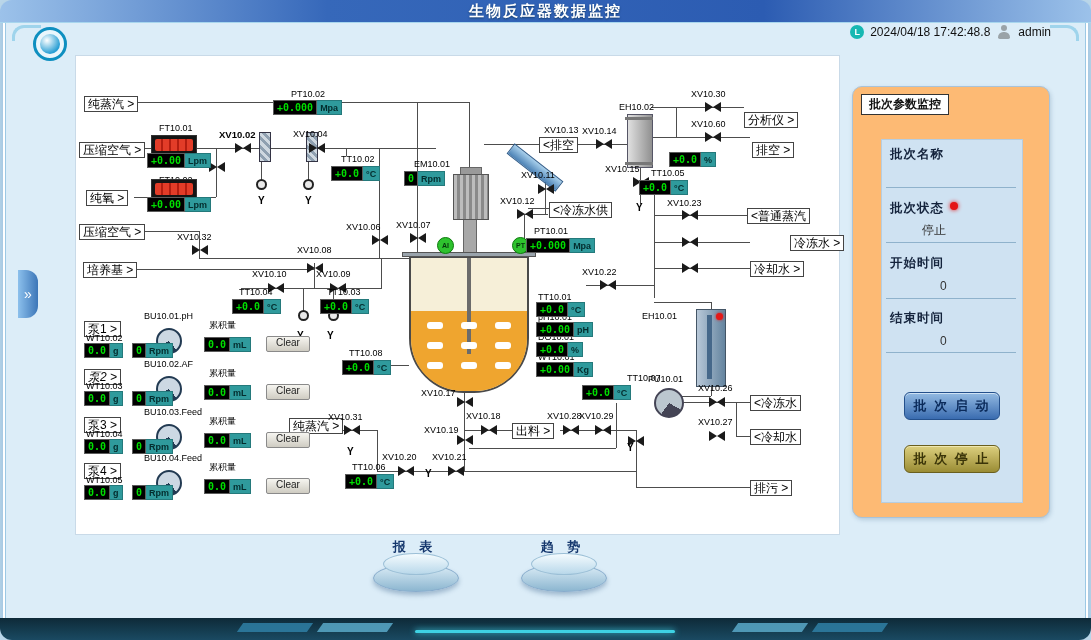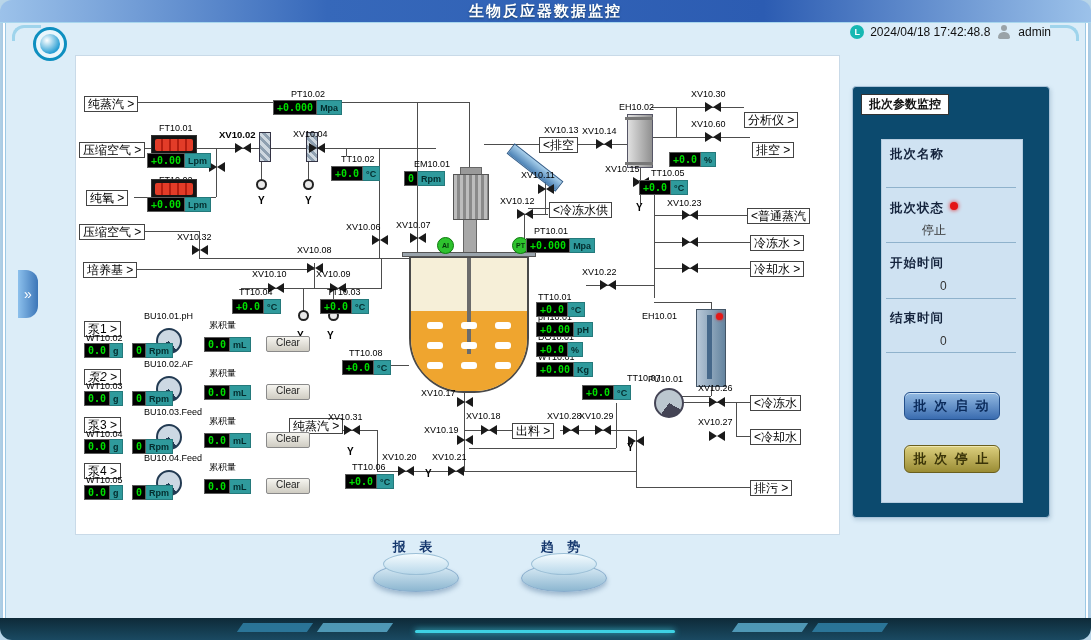--- a/index.html
+++ b/index.html
@@ -96,21 +96,21 @@
   .eh1 .led-red{position:absolute;right:2px;top:3px;width:7px;height:7px;border-radius:50%;
        background:#e41818;box-shadow:0 0 3px #e41818}
   .eh1 .eh1-stripe{position:absolute;left:10px;top:5px;width:5px;height:64px;background:#46688a}
   .pupump{position:absolute;left:578px;top:332px;width:26px;height:26px;border-radius:50%;border:2px solid #445;z-index:3;cursor:pointer;
        background:conic-gradient(from 120deg,#445 0 95deg,#bcc7cf 95deg 360deg)}
   .filter{position:absolute;width:12px;height:30px;border:1px solid #334;z-index:2;box-sizing:border-box;
        background:repeating-linear-gradient(45deg,#cfd8e0 0 3px,#8fa0b0 3px 6px)}
 
   
   .batch{position:absolute;left:852px;top:86px;width:196px;height:430px;z-index:5;
-       background:#0c4a6e;border:1px solid #a9c3d9;border-radius:4px;box-shadow:1px 2px 4px rgba(90,125,160,.3)}
+       background:#fdba74;border:1px solid #a9c3d9;border-radius:10px;box-shadow:1px 2px 4px rgba(90,125,160,.3)}
   .batch-title{position:absolute;left:8px;top:7px;background:#fff;border:1px solid #333;
        padding:1px 7px;font-size:12px;font-weight:bold;color:#111}
   .batch-inner{position:absolute;left:28px;top:52px;width:140px;height:362px;background:#cfe2f2;border:1px solid #b6cde0}
   .bf-label{position:absolute;left:8px;font-size:12.5px;font-weight:bold;color:#14233c;letter-spacing:1px}
   .bf-value{position:absolute;font-size:12px;color:#333}
   .sep{position:absolute;left:4px;width:130px;border-top:1px solid #8fb2cc}
   .led{position:absolute;left:68px;top:62px;width:8px;height:8px;border-radius:50%;background:#e41414;box-shadow:0 0 4px #e41414}
   .btn-start,.btn-stop{position:absolute;left:22px;width:96px;height:28px;border-radius:6px;
        font-family:"Liberation Sans",sans-serif;font-size:13px;font-weight:bold;letter-spacing:2px;cursor:pointer}
   .btn-start{top:252px;background:linear-gradient(#93bae2,#3a6cb0);border:1px solid #24508c;color:#0a2a5a;
@@ -236,21 +236,21 @@
     <div class="flag" style="left: 8px; top: 40px;">纯蒸汽 &gt;</div>
     <div class="flag" style="left: 3px; top: 86px;">压缩空气 &gt;</div>
     <div class="flag" style="left: 10px; top: 134px;">纯氧 &gt;</div>
     <div class="flag" style="left: 3px; top: 168px;">压缩空气 &gt;</div>
     <div class="flag" style="left: 7px; top: 206px;">培养基 &gt;</div>
     <div class="flag" style="left: 463px; top: 81px;">&lt;排空</div>
     <div class="flag" style="left: 668px; top: 56px;">分析仪 &gt;</div>
     <div class="flag" style="left: 676px; top: 86px;">排空 &gt;</div>
     <div class="flag" style="left: 473px; top: 146px;">&lt;冷冻水供</div>
     <div class="flag" style="left: 671px; top: 152px;">&lt;普通蒸汽</div>
-    <div class="flag" style="left: 674px; top: 179px; text-align: right;">冷冻水 &gt;</div>
+    <div class="flag" style="left: 714px; top: 179px; text-align: right;">冷冻水 &gt;</div>
     <div class="flag" style="left: 674px; top: 205px;">冷却水 &gt;</div>
     <div class="flag" style="left: 674px; top: 339px;">&lt;冷冻水</div>
     <div class="flag" style="left: 674px; top: 373px;">&lt;冷却水</div>
     <div class="flag" style="left: 213px; top: 362px;">纯蒸汽 &gt;</div>
     <div class="flag" style="left: 436px; top: 367px;">出料 &gt;</div>
     <div class="flag" style="left: 674px; top: 424px;">排污 &gt;</div>
     <div class="vlabel bold" style="left: 143px; top: 73px;">XV10.02</div>
     <div class="valve" style="left: 159px; top: 87px;"></div>
     <div class="vlabel" style="left: 217px; top: 73px;">XV10.04</div>
     <div class="valve" style="left: 233px; top: 87px;"></div>

